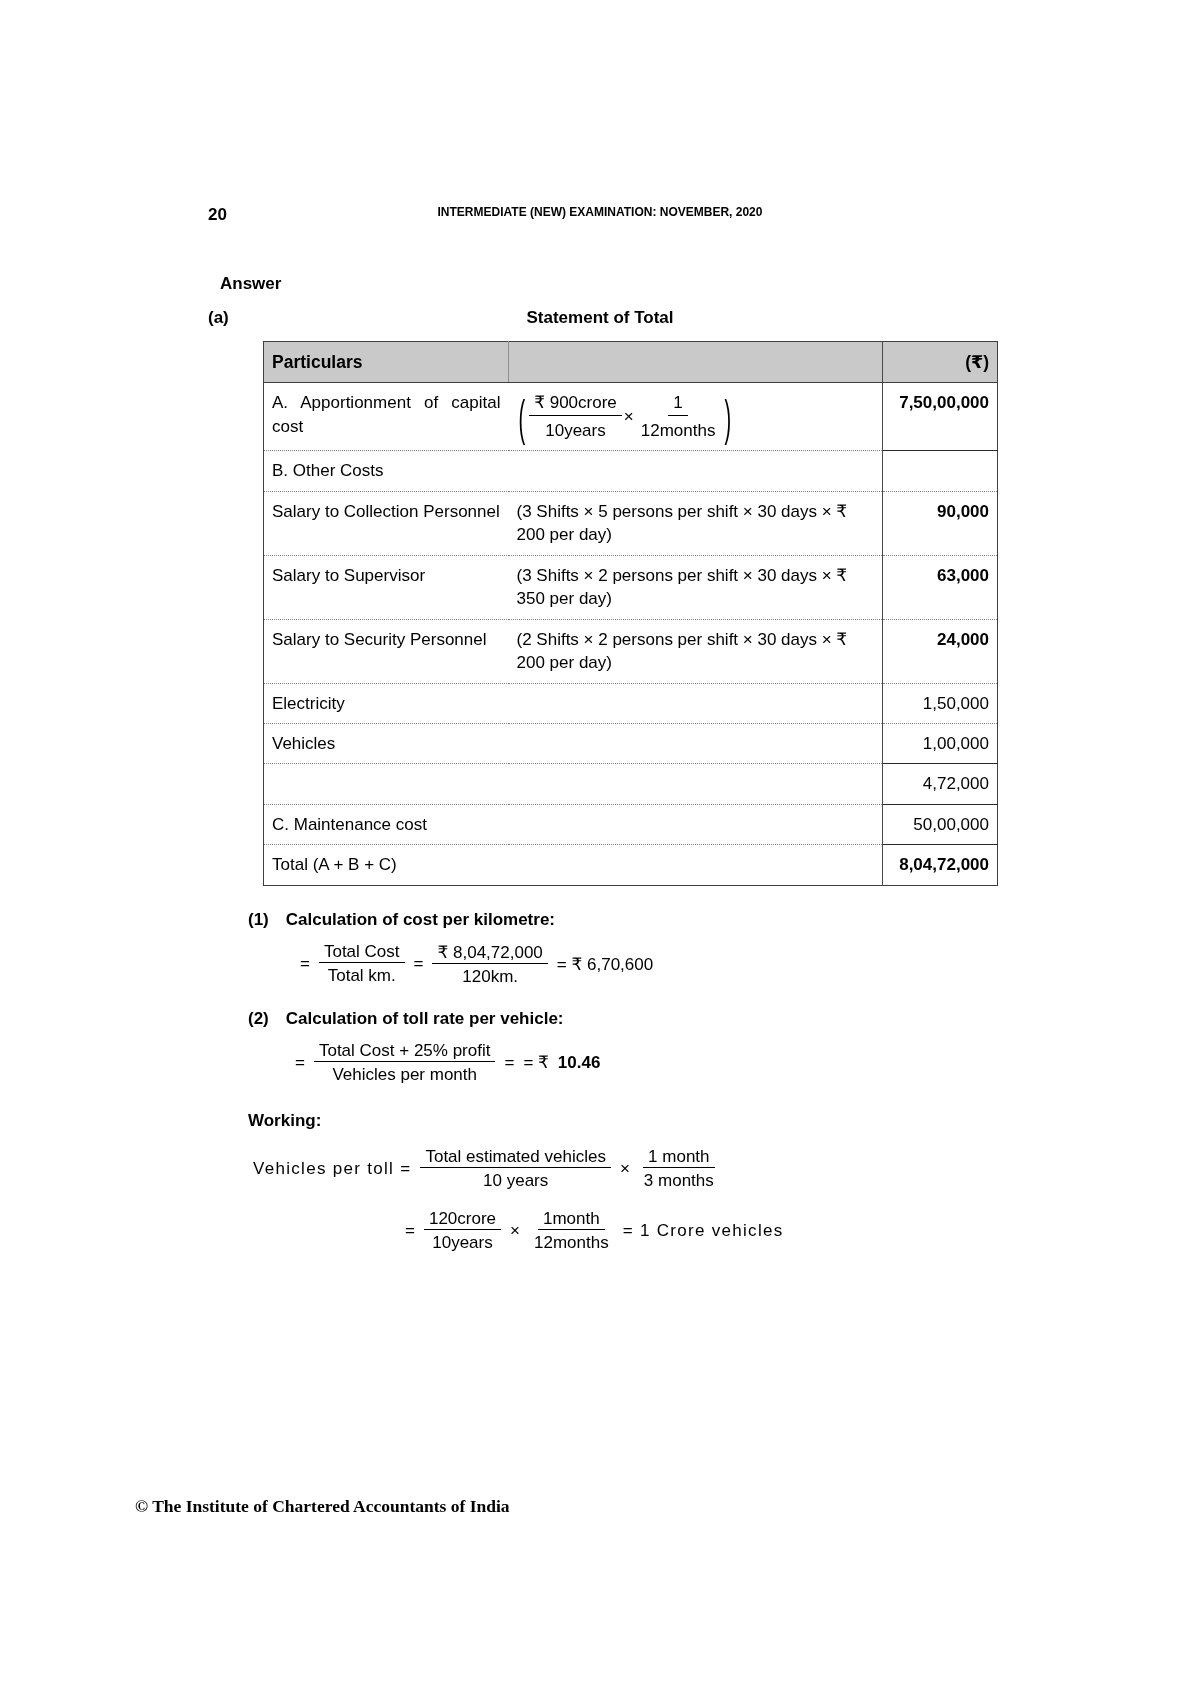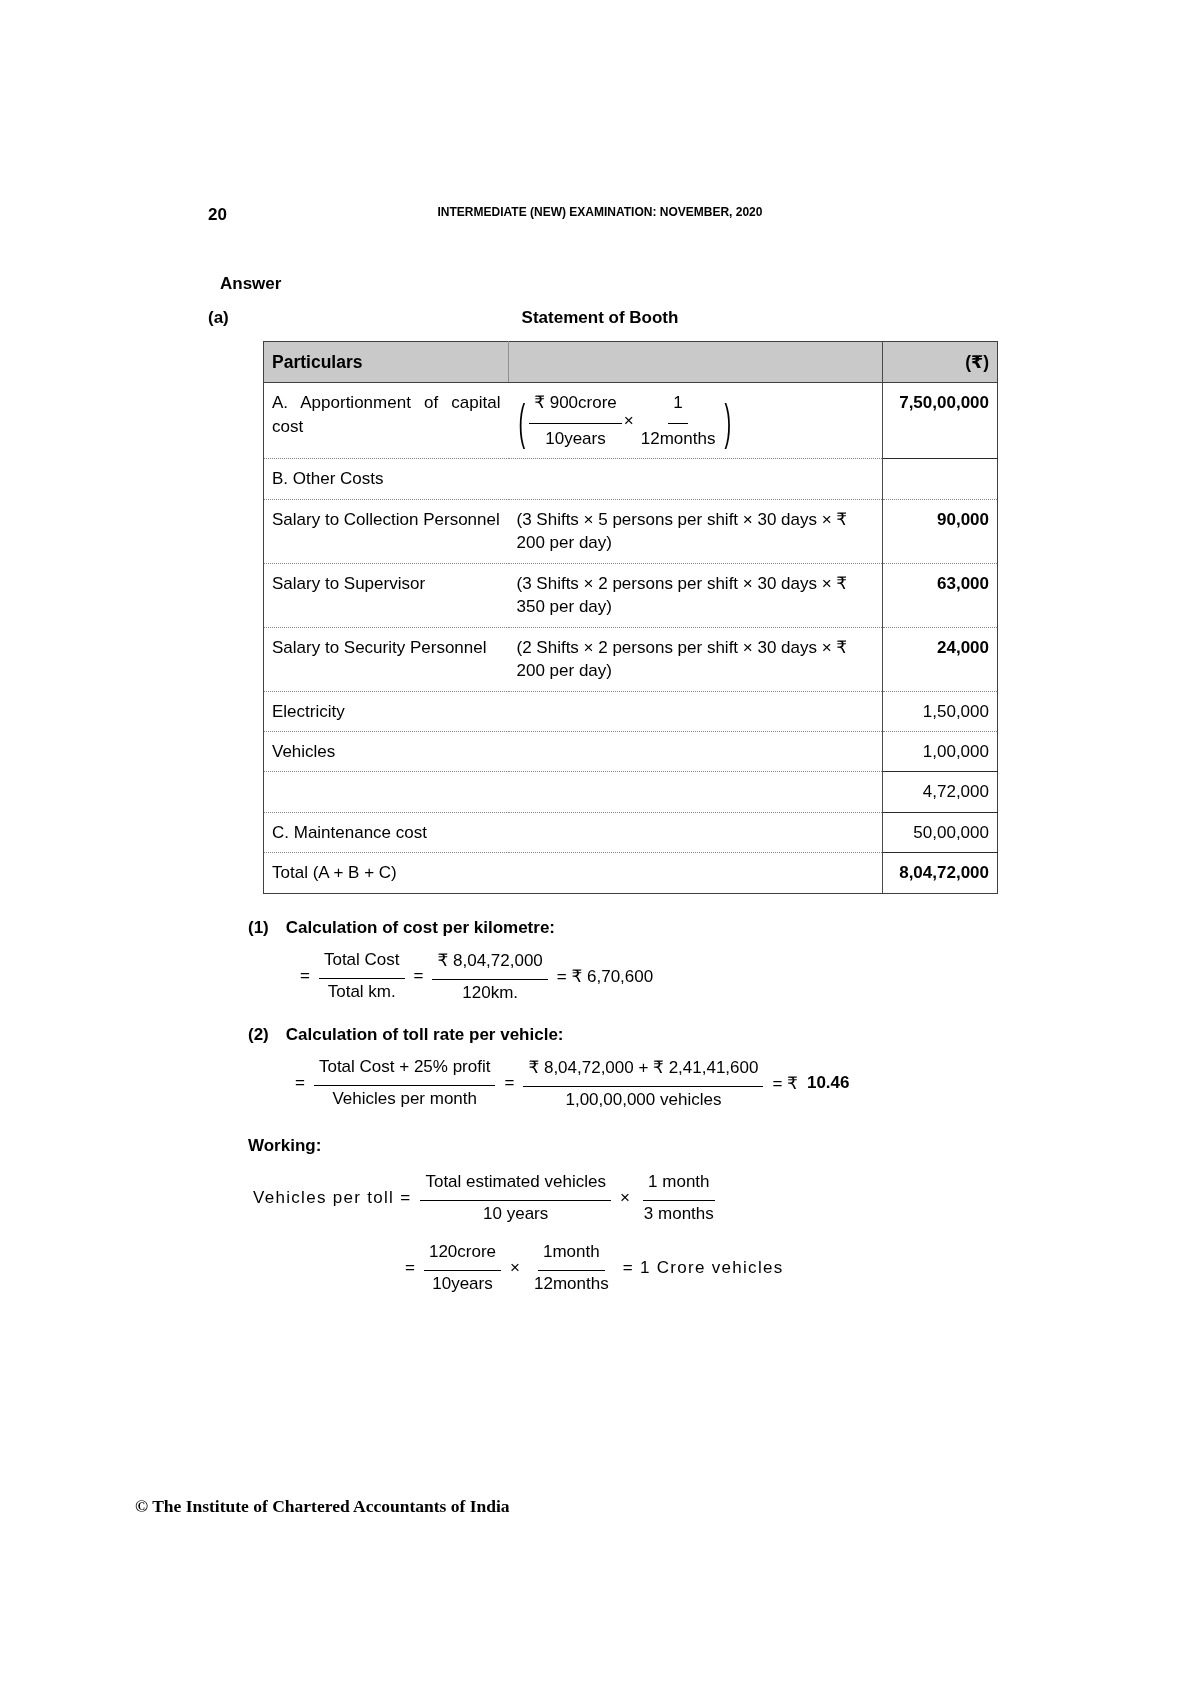--- a/index.html
+++ b/index.html
@@ -40,21 +40,21 @@
   tbody td { border-top: 1px dotted #858585; }
   td.amt { border-left: 1.5px solid #4a4a4a; text-align: right; white-space: nowrap; }
   td.amt.stop { border-top: 1px solid #2a2a2a; }
   .bold { font-weight: bold; }
   .justify { text-align: justify; }
   tr.rtall td { height: 64px; }
   tr.rblank td { height: 38px; }
 
   
   .frac { display: inline-flex; flex-direction: column; align-items: center; text-align: center; }
-  .frac .fnum { border-bottom: 1.6px solid #000; padding: 0 5px 8px; white-space: nowrap; }
+  .frac .fnum { border-bottom: 1.6px solid #000; padding: 0 5px 0; white-space: nowrap; }
   .frac .fden { padding: 3px 5px 0; white-space: nowrap; }
   .eqrow { display: flex; align-items: center; gap: 9px; font-size: 17px; }
   .cell-formula { display: flex; align-items: center; gap: 2px; height: 100%; }
   .bigparen { display: inline-block; transform: scaleY(2.5); font-size: 20px; line-height: 22px; font-weight: 400; margin: 0 2px; }
 
   .calc-heading { display: flex; gap: 17px; font-weight: bold; font-size: 17px; }
   .calc1-heading { margin: 24px 0 0 48px; }
   .calc1-formula { margin: 12px 0 0 100px; }
   .calc2-heading { margin: 22px 0 0 48px; }
   .calc2-formula { margin: 12px 0 0 95px; }
@@ -76,21 +76,21 @@
 
   <div class="page-header">
     <span class="page-number">20</span>
     <div class="page-title">INTERMEDIATE (NEW) EXAMINATION: NOVEMBER, 2020</div>
   </div>
 
   <div class="answer-label">Answer</div>
 
   <div class="statement-row">
     <span class="part-label">(a)</span>
-    <div class="table-title">Statement of Booth</div>
+    <div class="table-title">Statement of Total</div>
   </div>
 
   <table class="cost">
     <colgroup>
       <col style="width:245px">
         <col style="width:374px">
         <col style="width:115px">
     </colgroup>
     <thead>
       <tr>
@@ -189,24 +189,20 @@
     <span>(2)</span>
     <span>Calculation of toll rate per vehicle:</span>
   </div>
   <div class="eqrow calc2-formula">
     <span>=</span>
     <span class="frac">
       <span class="fnum">Total Cost + 25% profit</span>
       <span class="fden">Vehicles per month</span>
     </span>
     <span>=</span>
-    <span class="frac">
-      <span class="fnum">₹ 8,04,72,000 + ₹ 2,41,41,600</span>
-      <span class="fden">1,00,00,000 vehicles</span>
-    </span>
     <span>= ₹</span>
     <span class="bold">10.46</span>
   </div>
 
   <div class="working-heading">Working:</div>
   <div class="eqrow working-line1">
     <span class="tracked">Vehicles per toll =</span>
     <span class="frac">
       <span class="fnum">Total estimated vehicles</span>
       <span class="fden">10 years</span>

